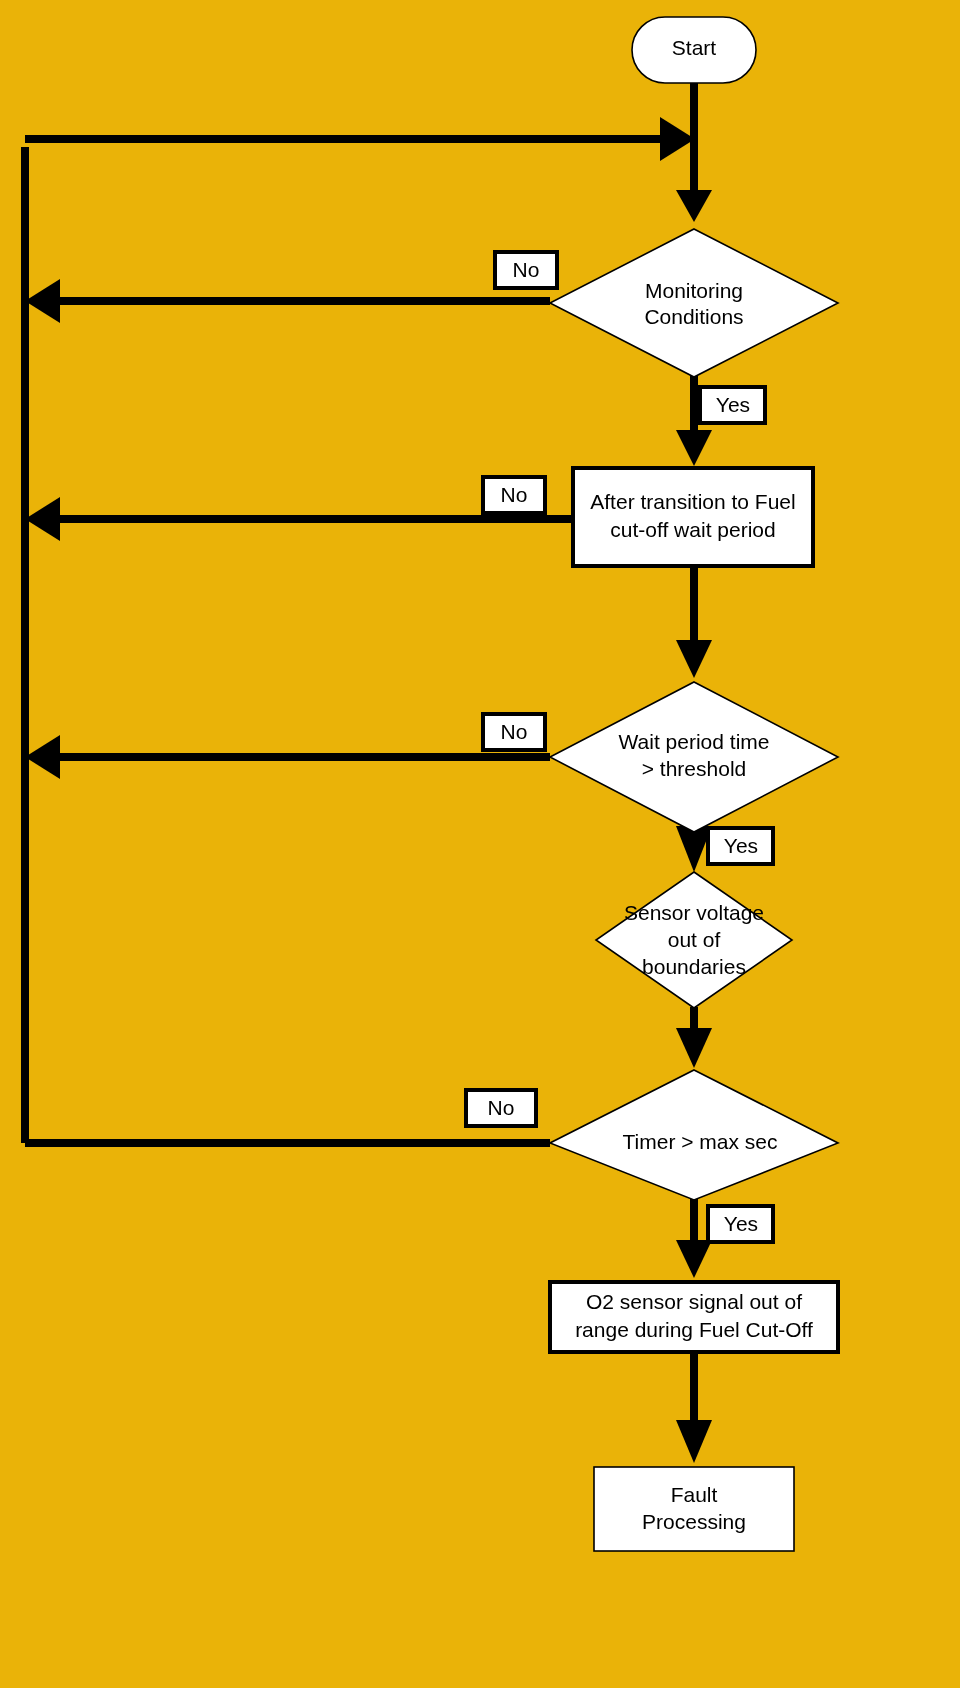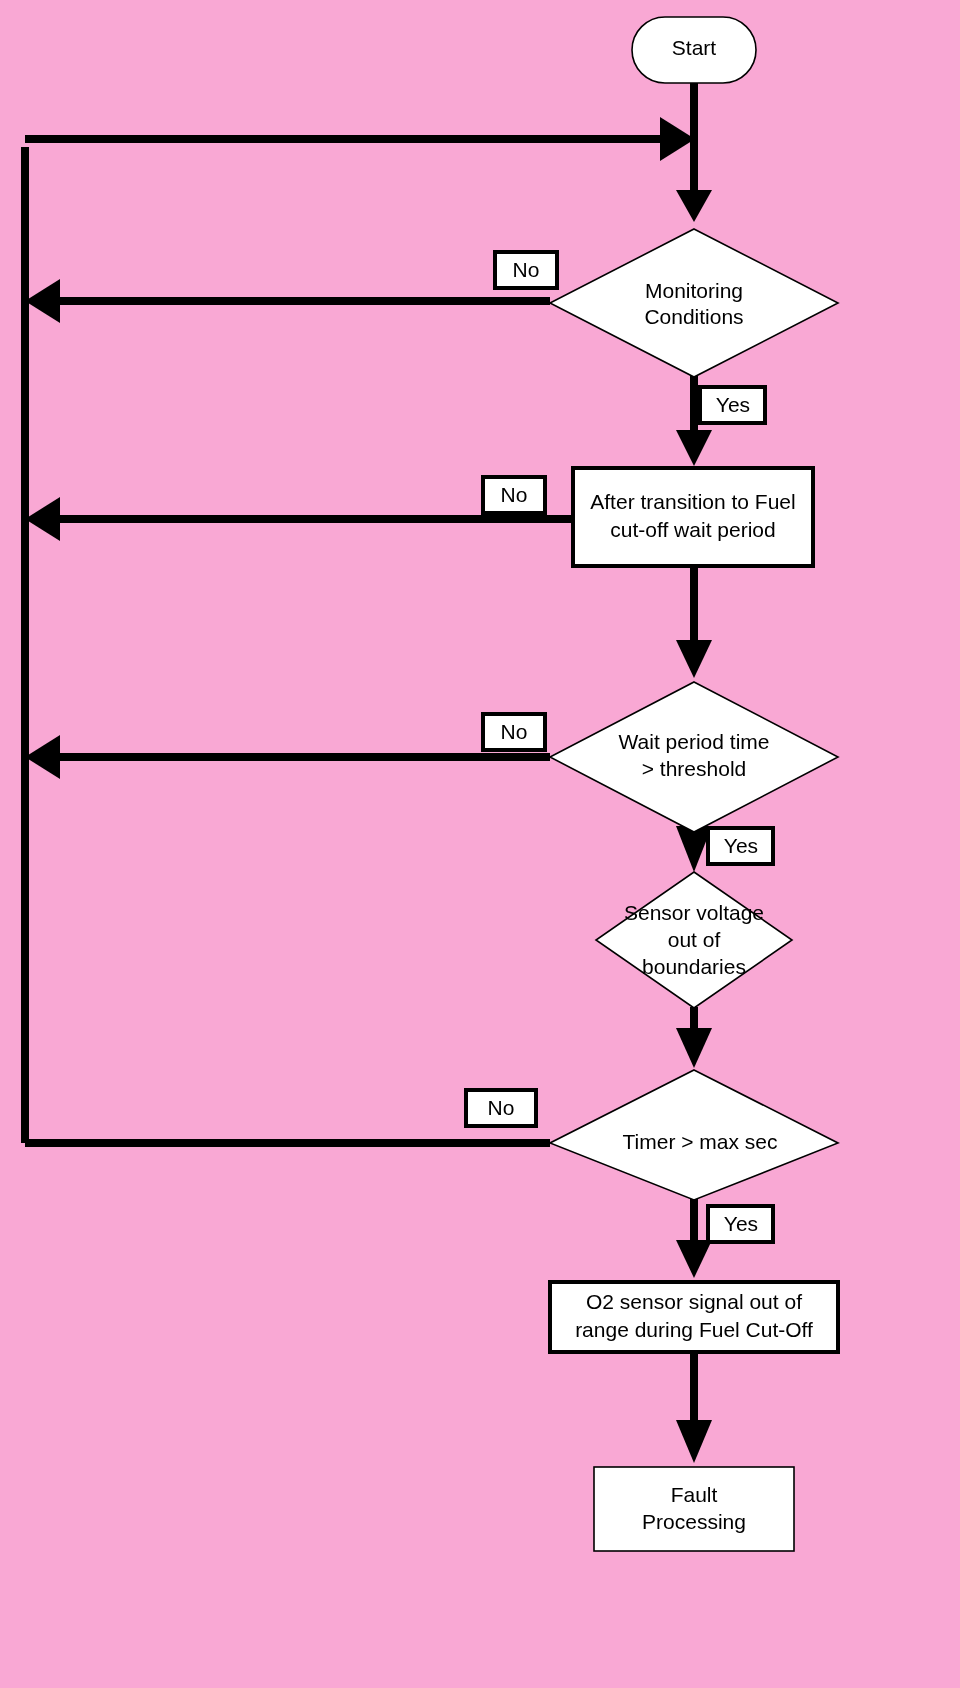--- a/index.html
+++ b/index.html
@@ -7,21 +7,21 @@
     padding: 0;
     background: #ffffff;
   }
   body {
     font-family: "Liberation Sans", sans-serif;
   }
   #diagram-root {
     position: relative;
     width: 960px;
     height: 1688px;
-    background: #f9a8d4;
+    background: #eab308;
     overflow: hidden;
   }
   svg.flow-svg {
     position: absolute;
     left: 0;
     top: 0;
     width: 960px;
     height: 1688px;
     display: block;
   }

